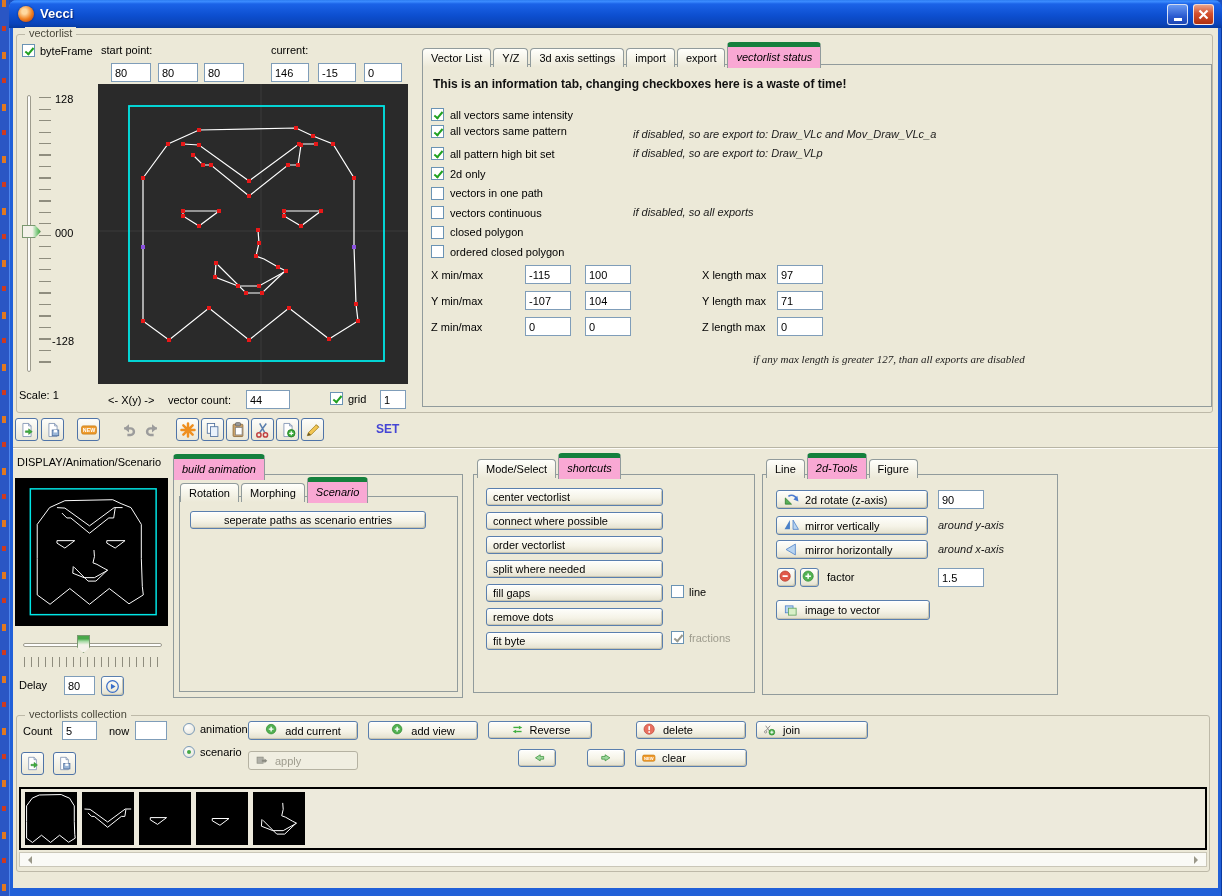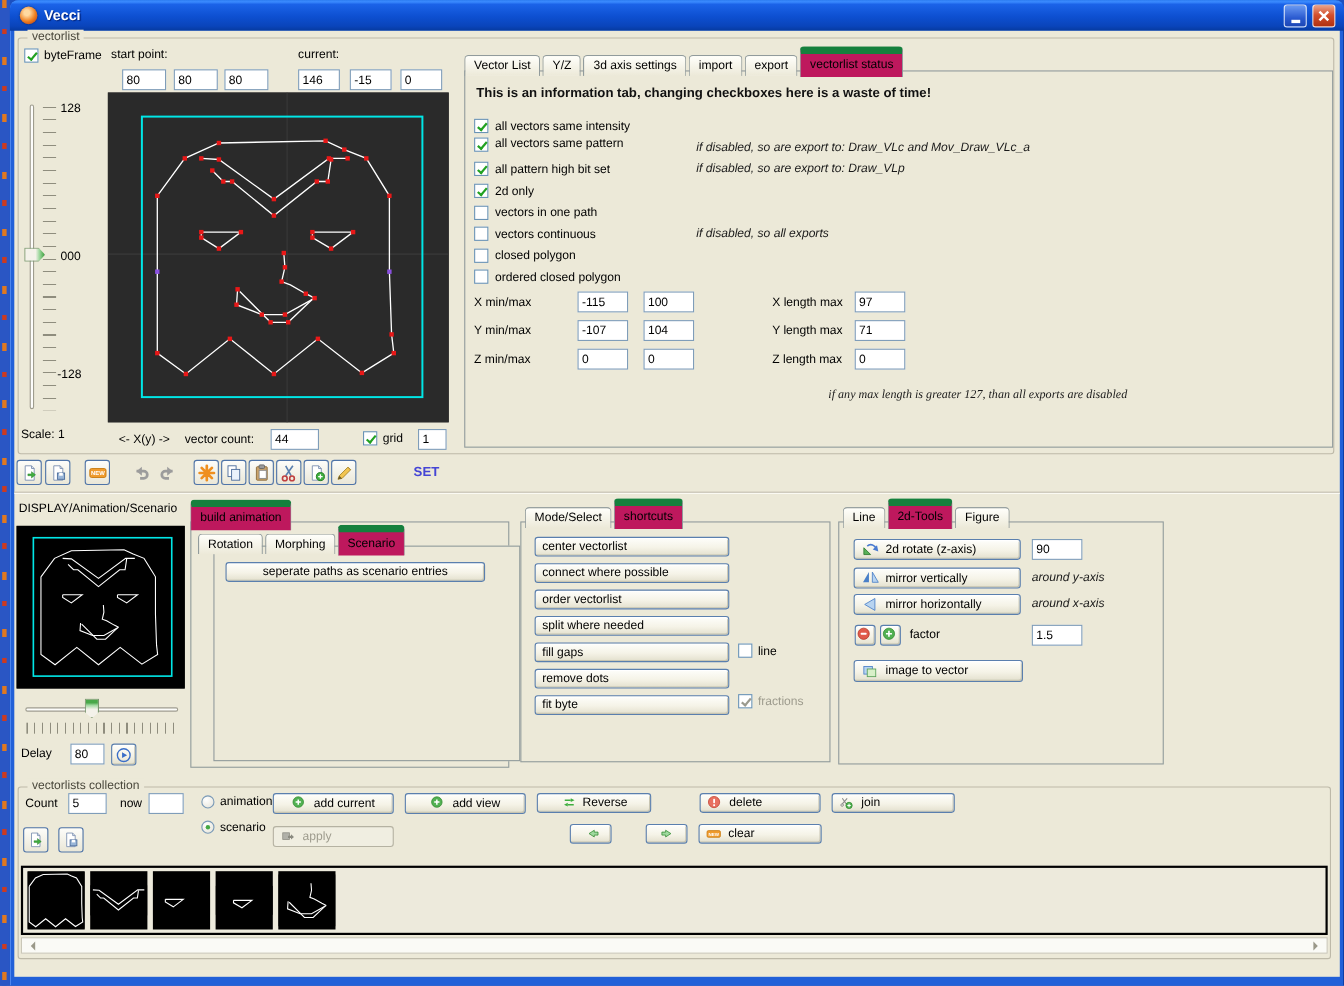--- a/index.html
+++ b/index.html
@@ -49,22 +49,22 @@
     background:linear-gradient(180deg,#fefefb 0%,#f5f3e7 55%,#e7e4d3 90%,#d9d6c3 100%);
     box-shadow:inset 0 1px 0 #fff, inset -1px -1px 0 #c8c5b2;}
   .xpbtn.left{justify-content:flex-start;padding-left:6px;}
   .xpbtn.disabled{border-color:#b5b2a2;background:#f0eee1;color:#9e9c8e;box-shadow:none;}
   .tbtn{position:absolute;width:23px;height:23px;border:1px solid #4f74a8;border-radius:3px;
     background:linear-gradient(180deg,#fdfdfa,#eae7d7);display:flex;align-items:center;justify-content:center;}
   .tbtn.flat{border-color:transparent;background:transparent;}
 
   .xtab{display:inline-block;padding:3px 8px 3px;margin-right:2px;background:linear-gradient(#fffffb,#ece9d8);
     border:1px solid #919b9c;border-bottom:none;border-radius:4px 4px 0 0;color:#000;white-space:nowrap;}
-  .xtab.active{border-top:7px solid #15803d;padding-top:4px;padding-bottom:5px;background:#be185d;
-    position:relative;z-index:3;margin-bottom:-1px;}
+  .xtab.active{border-top:5px solid #15803d;padding-top:4px;padding-bottom:5px;background:#f9a8d4;
+    position:relative;z-index:3;margin-bottom:-1px;font-style:italic;}
   .tabrow{position:absolute;display:flex;align-items:flex-end;z-index:2;}
   .panel{position:absolute;border:1px solid #919b9c;background:#ece9d8;}
 
   .canvas{position:absolute;background:#2a2a2a;}
   .sep{position:absolute;left:0;right:0;height:2px;border-top:1px solid #b8b5a5;border-bottom:1px solid #fdfcf7;}
 
   .vtrack{position:absolute;width:4px;background:#fdfdfb;border:1px solid #9e9c8e;border-radius:2px;}
   .vticks{position:absolute;width:12px;
     background:repeating-linear-gradient(180deg,#8f8d7e 0 1px,transparent 1px 11.5px);}
   .vthumb{position:absolute;width:19px;height:13px;
@@ -415,21 +415,21 @@
 
       <div class="tabrow" style="left:160px;top:426px;">
         <span class="xtab active">build animation</span>
       </div>
       <div class="panel" style="left:160px;top:446px;width:290px;height:224px;">
         <div class="tabrow" id="build-subtabs" style="left:6px;top:2px;">
             <span class="xtab">Rotation</span>
             <span class="xtab">Morphing</span>
             <span class="xtab active">Scenario</span>
           </div>
-        <div class="panel" style="left:20px;top:21px;width:279px;height:196px;">
+        <div class="panel" style="left:5px;top:21px;width:279px;height:196px;">
           <div class="xpbtn" style="left:10px;top:14px;width:236px;height:18px;">seperate paths as scenario entries</div>
         </div>
       </div>
 
       <div class="tabrow" id="mode-tabrow" style="left:464px;top:425px;">
           <span class="xtab">Mode/Select</span>
           <span class="xtab active">shortcuts</span>
         </div>
       <div class="panel" style="left:460px;top:446px;width:282px;height:219px;">
         <div id="shortcut-buttons">

